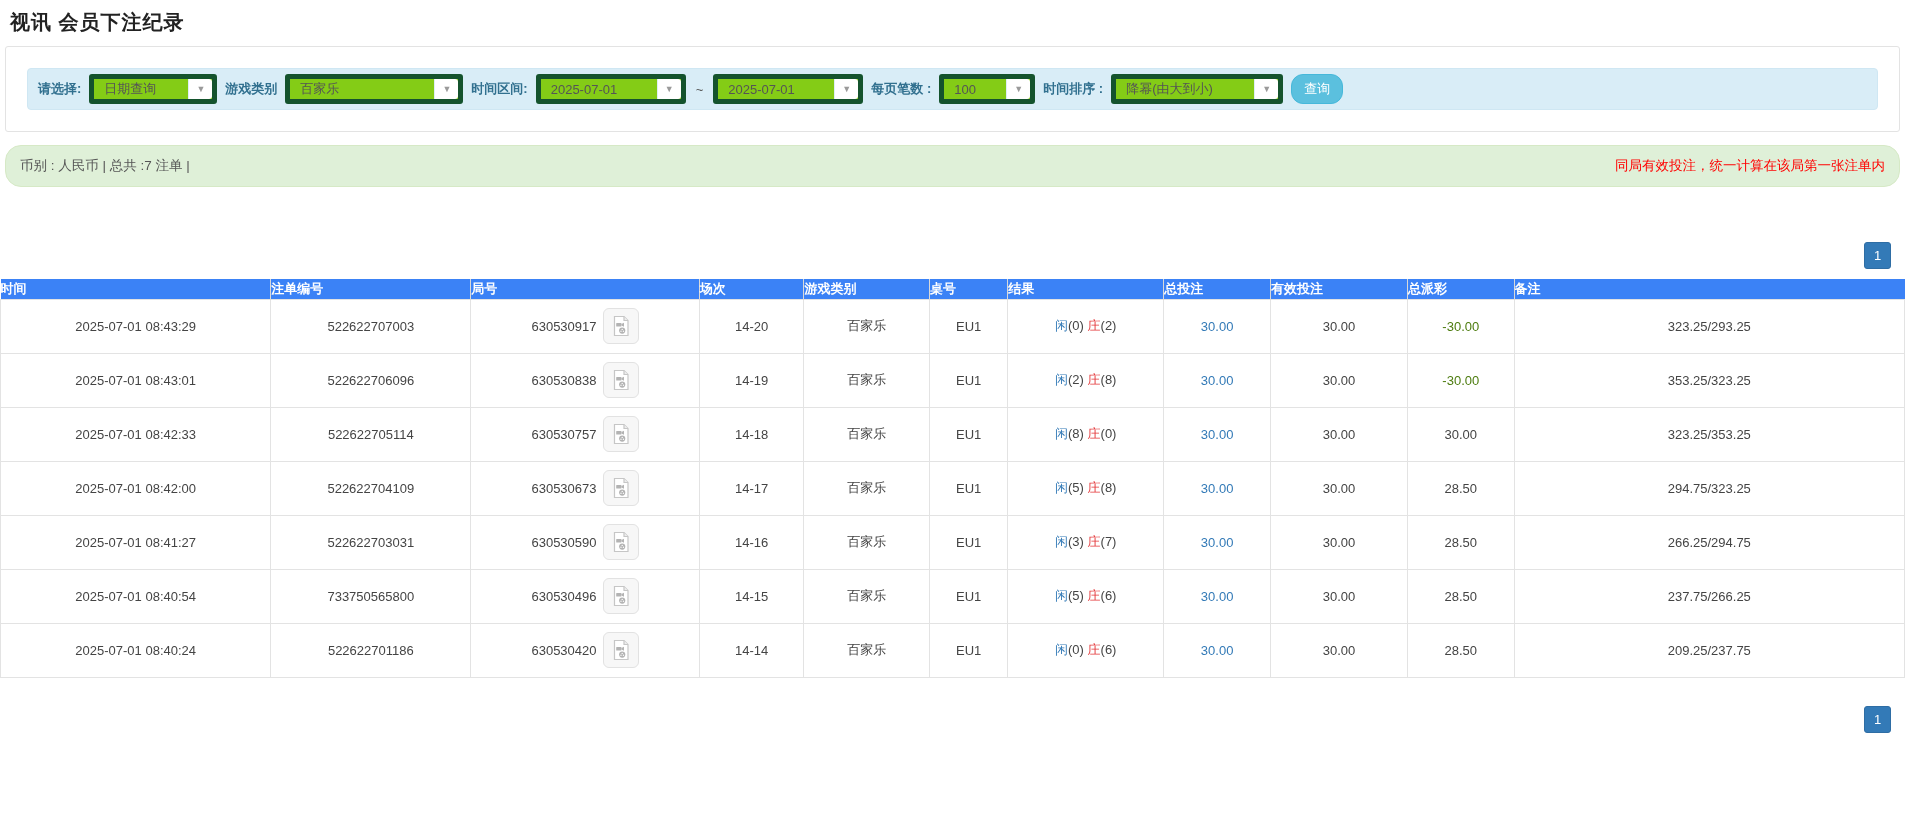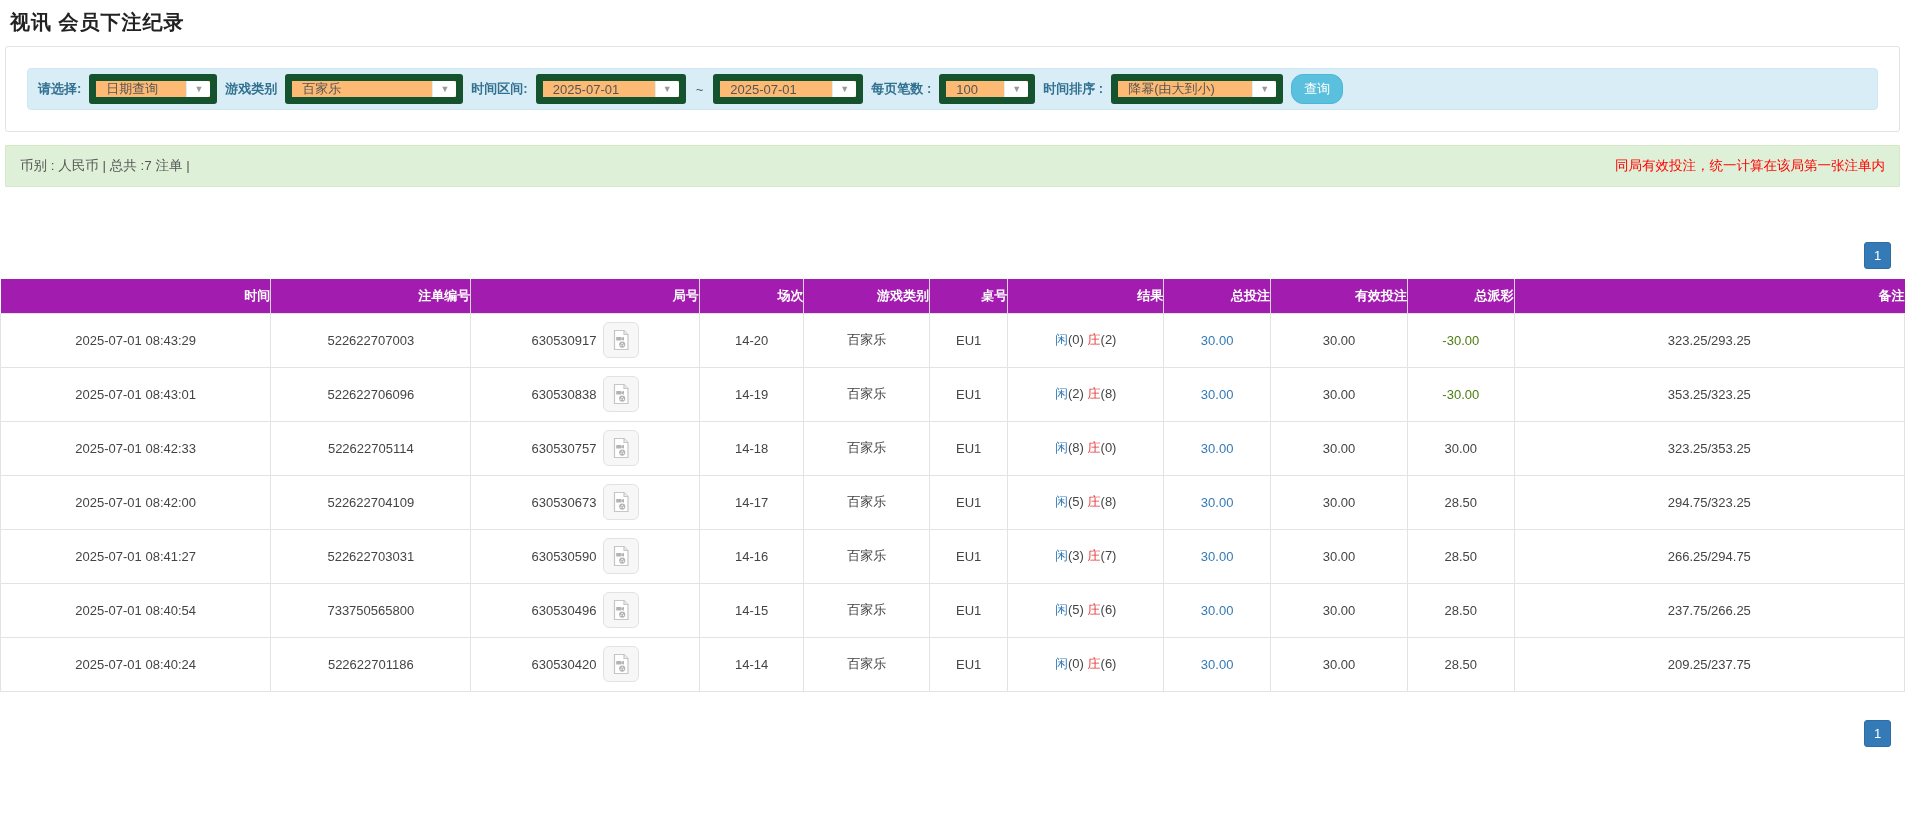--- a/index.html
+++ b/index.html
@@ -20,59 +20,59 @@
     padding:21px; background:#fff;
   }
   .filter-bar {
     background:#d9edf7; border:1px solid #cfe7f3; border-radius:4px;
     height:42px; display:flex; align-items:center; gap:8px; padding:0 10px;
     font-size:13px;
   }
   .flabel { font-weight:bold; color:#31708f; white-space:nowrap; }
   .tilde { color:#555; padding:0 2px; }
   .select {
-    display:inline-flex; align-items:stretch; background:#fdba74;
-    border:7px solid #14532d; border-radius:3px; height:30px; cursor:pointer;
+    display:inline-flex; align-items:stretch; background:#84cc16;
+    border:5px solid #14532d; border-radius:3px; height:30px; cursor:pointer;
   }
   .select .val {
     display:flex; align-items:center; padding:0 10px; color:#555;
     flex:1 1 auto; white-space:nowrap; overflow:hidden;
   }
   .select .arrow {
     width:24px; border-left:1px solid #dfeef6; display:flex;
     align-items:center; justify-content:center; color:#9a9a9a; font-size:9px;
     background:#fff; border-radius:0 3px 3px 0;
   }
   .w1{width:128px}.w2{width:178px}.w3{width:150px}.w4{width:96px}.w5{width:172px}
   .btn-search {
     background:#5bc0de; color:#fff; border:1px solid #46b8da; border-radius:12px;
     height:30px; padding:0 12px; font-size:13px; cursor:pointer;
   }
   
   .summary-bar {
-    margin:13px 5px 0; background:#dff0d8; border:1px solid #d6e9c6; border-radius:1px;
+    margin:13px 5px 0; background:#dff0d8; border:1px solid #d6e9c6; border-radius:16px;
     height:42px; display:flex; align-items:center; justify-content:space-between;
     padding:0 14px; font-size:13.5px;
   }
   .summary-left { color:#555; }
   .summary-note { color:#f00; }
   
   .pager-row { display:flex; justify-content:flex-end; padding-right:14px; }
   .pager-top { margin-top:55px; }
   .pager-bottom { margin-top:28px; }
   .page-btn {
     min-width:27px; height:27px; background:#337ab7; color:#fff;
     border:1px solid #2e6da4; border-radius:3px; font-size:13px; cursor:pointer;
     display:flex; align-items:center; justify-content:center;
   }
   
   table { width:100%; border-collapse:collapse; margin-top:10px; table-layout:fixed; }
   thead th {
-    background:#a21caf; color:#fff; font-size:13px; font-weight:bold;
-    height:34px; border-right:1px solid #d8d8d8; text-align:right;
+    background:#3b82f6; color:#fff; font-size:13px; font-weight:bold;
+    height:20px; border-right:1px solid #d8d8d8; text-align:left;
   }
   thead th:last-child { border-right:none; }
   tbody td {
     height:54px; text-align:center; font-size:13px; color:#444;
     border:1px solid #e3e3e3; background:#fff;
   }
   td.blue { color:#337ab7; }
   td.payout.neg { color:#4d7c0f; }
   .xian { color:#337ab7; }
   .zhuang { color:#e4393c; }

